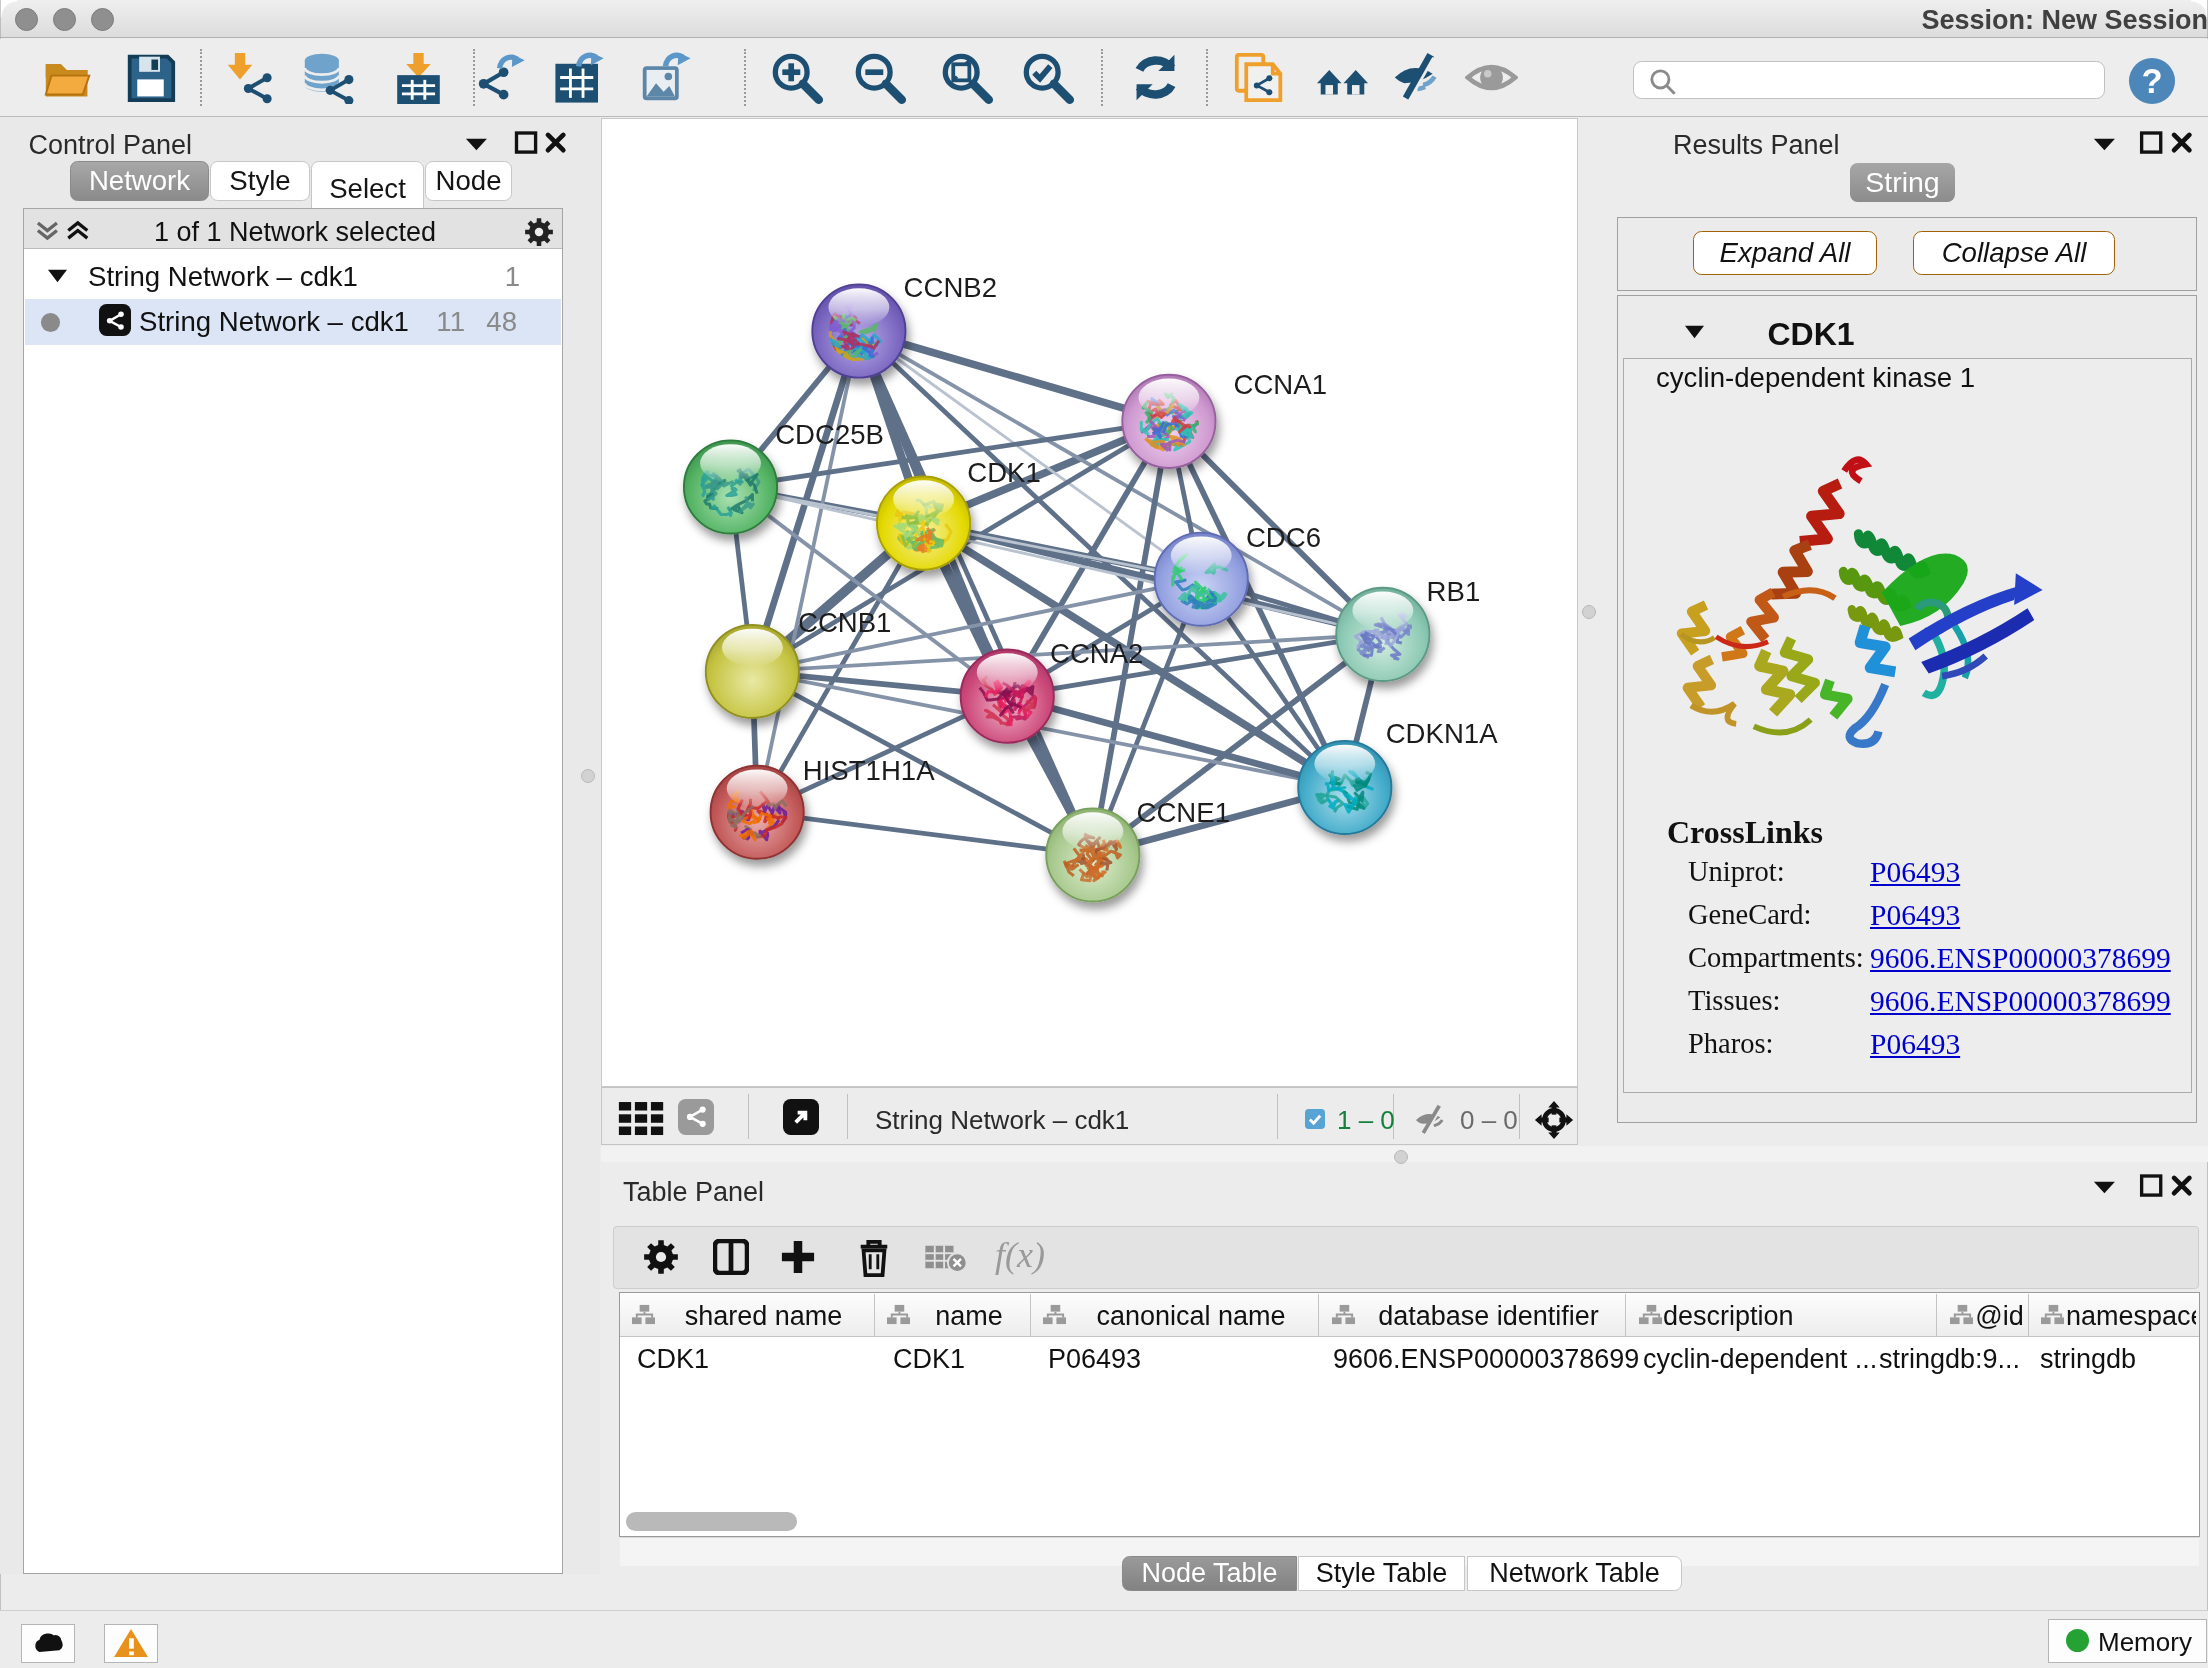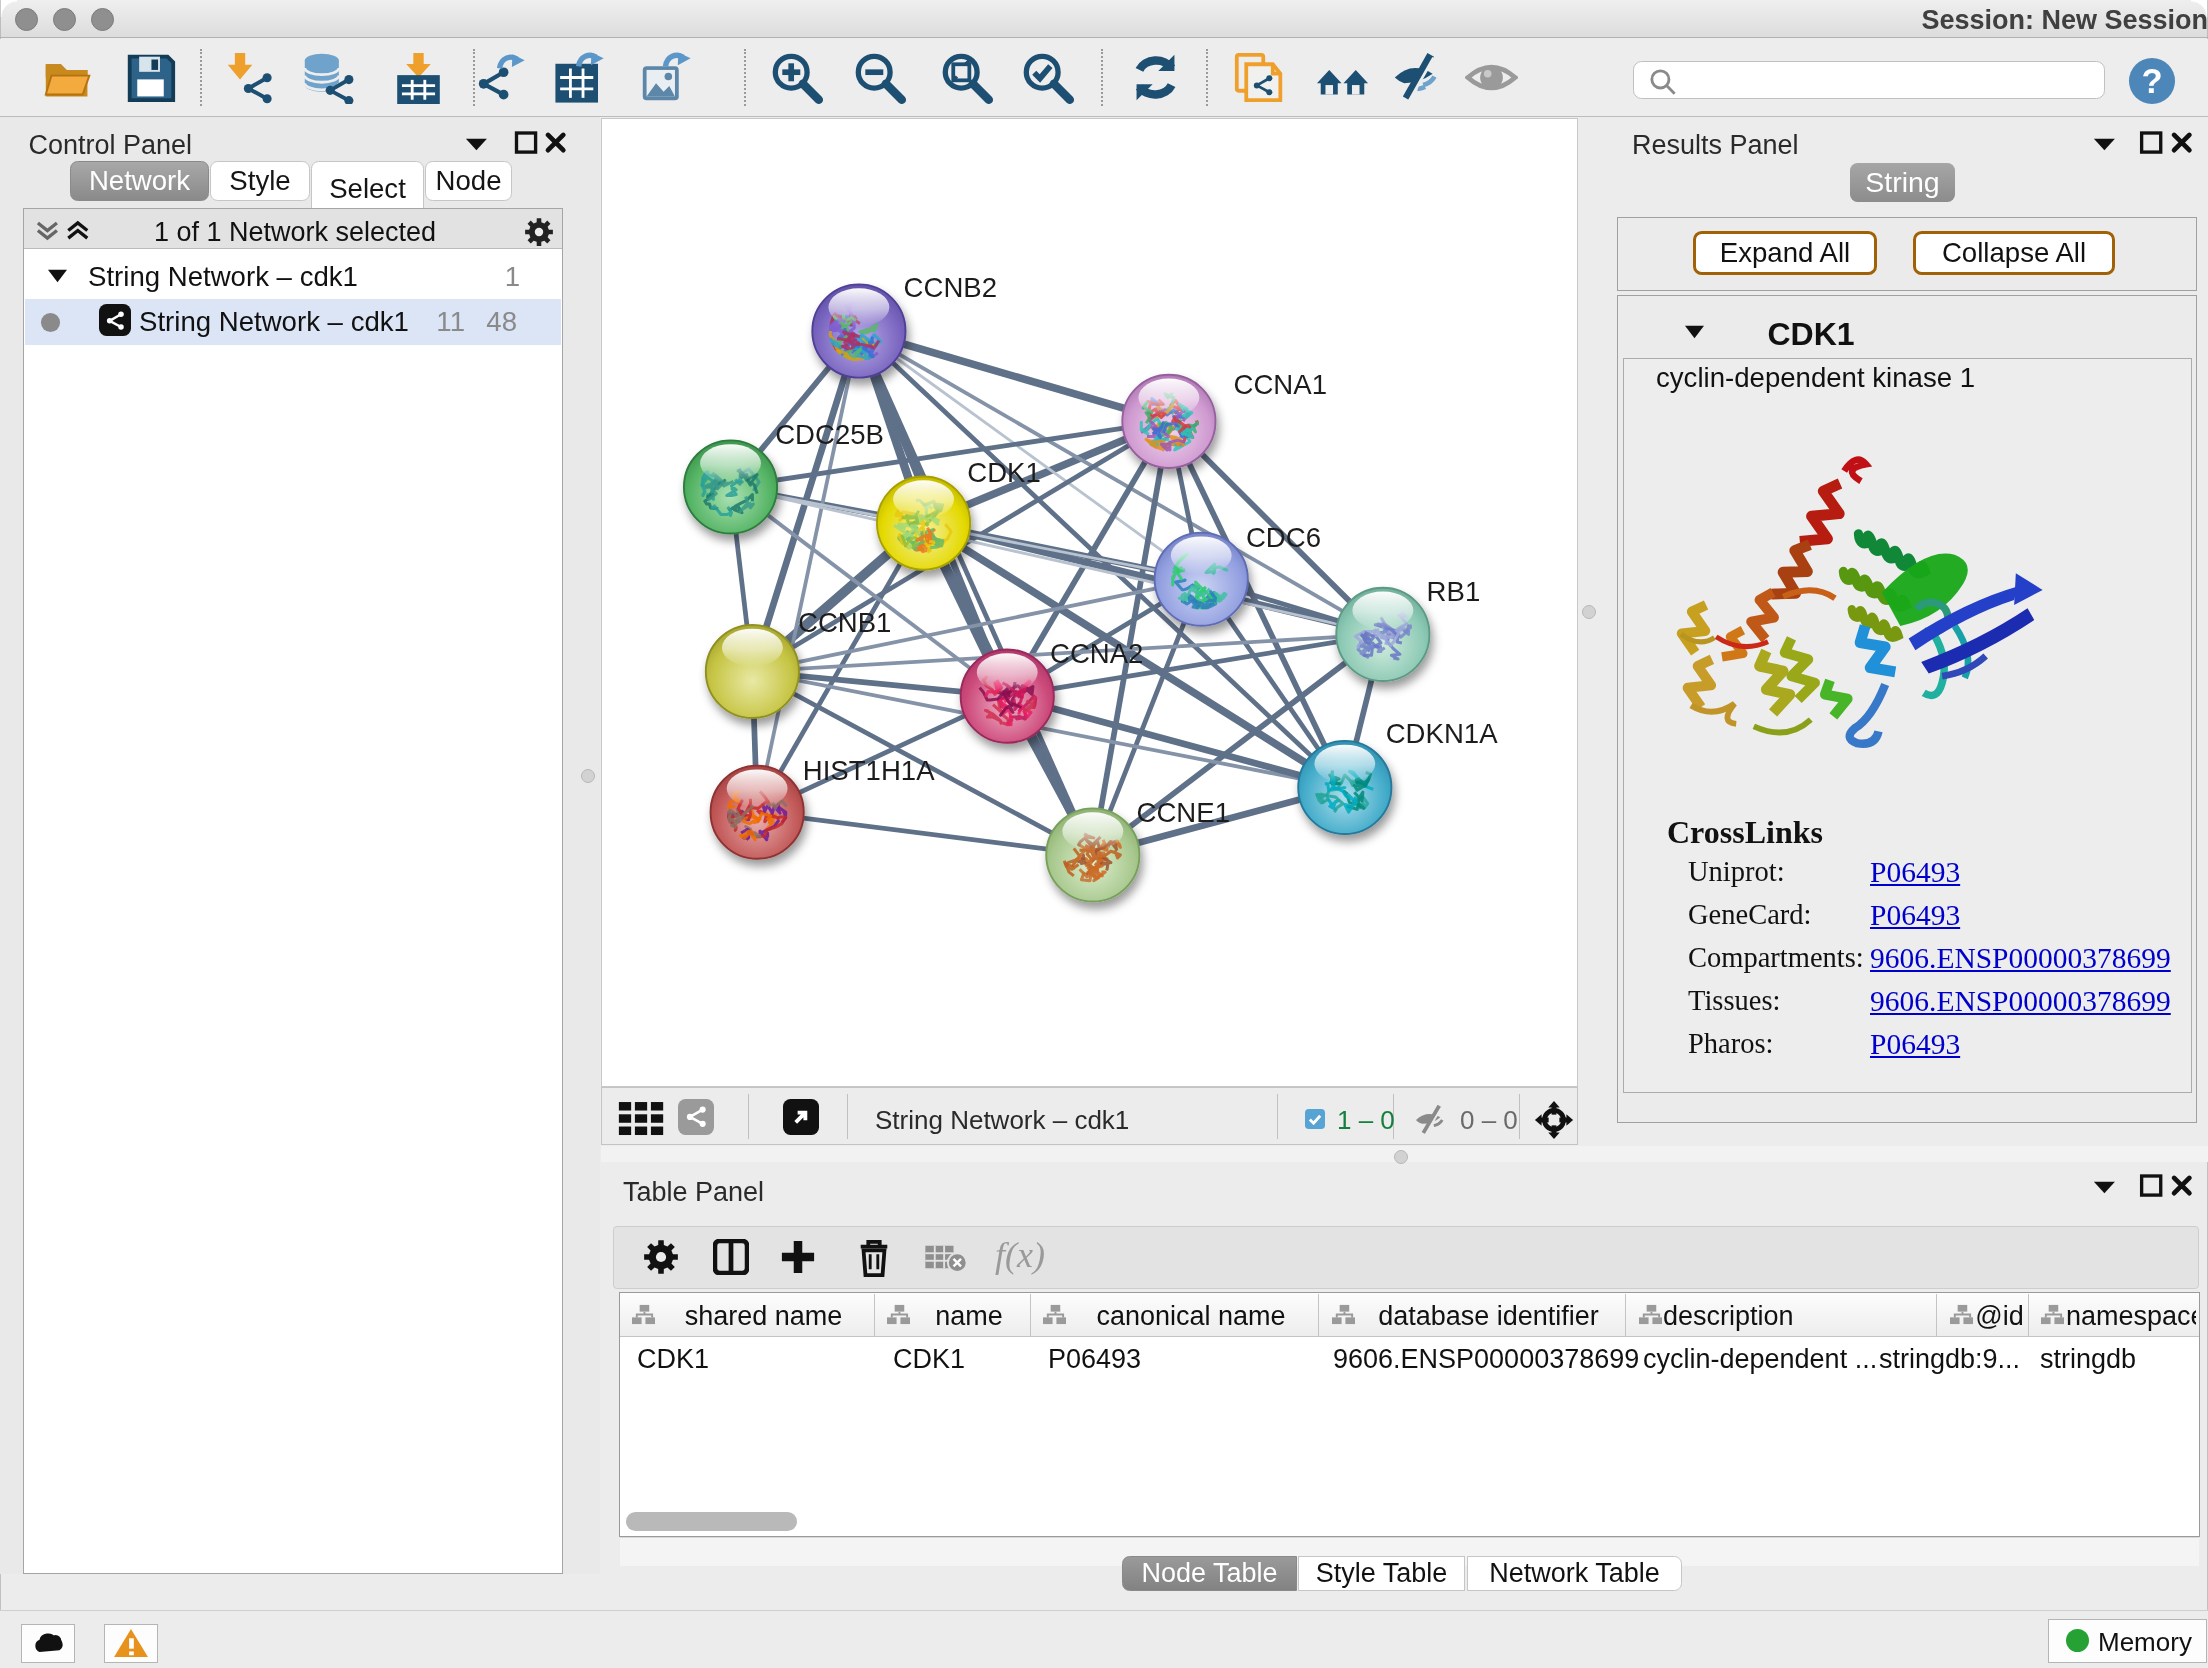--- a/index.html
+++ b/index.html
@@ -5,22 +5,22 @@
   font-family:"Liberation Sans",sans-serif; overflow:hidden; }
 .abs { position:absolute; }
 .titlebar { left:0; top:0; width:2208px; height:38px;
   background:linear-gradient(#efefef,#dcdcdc); border-bottom:1px solid #b2b2b2; }
 .tl { width:23px; height:23px; border-radius:50%; background:#8f8f8f; border:1px solid #7c7c7c; top:7.6px; }
 .title { width:100%; text-align:right; top:4.8px; font-size:27px; font-weight:700; color:#404040; }
 .toolbar { left:0; top:39px; width:2208px; height:78px; background:#ededed; border-bottom:1px solid #bcbcbc; }
 .vsep { top:49px; height:57px; width:0; border-left:2.9px dotted #9a9a9a; position:absolute;}
 .search { left:1633px; top:61px; width:472px; height:38px; border:1.9px solid #c0c0c0; border-radius:8.6px; background:#fff; }
 .panel-title { font-size:27px; color:#2a2a2a; }
-.wbtn { background:#fff; border:3px solid #a16207; border-radius:8.6px; font-size:27.6px; color:#111;
-  display:flex; align-items:center; justify-content:center; }
+.wbtn { background:#fff; border:1px solid #a16207; border-radius:8.6px; font-size:27.6px; color:#111;
+  display:flex; align-items:center; justify-content:center;font-style:italic; }
 .tab-sel { background:linear-gradient(#a8a8a8,#8a8a8a); color:#fff; border:1px solid #8a8a8a;}
 .tab-un  { background:#fff; color:#151515; border:1px solid #c6c6c6; }
 a.lk { color:#0000cc; text-decoration:underline; }
 </style></head><body>
 <div class="abs titlebar"></div>
 <div class="abs" style="left:0;top:0;width:17px;height:17px;background:radial-gradient(circle at 17px 17px, rgba(0,0,0,0) 15px, #fff 16px)"></div>
 <div class="abs" style="right:0;top:0;width:17px;height:17px;background:radial-gradient(circle at 0px 17px, rgba(0,0,0,0) 15px, #fff 16px)"></div>
 <div class="abs" style="left:0;top:0;width:1px;height:1668px;background:#a5a5a5;opacity:.6"></div>
 <div class="abs" style="right:0;top:0;width:1px;height:1668px;background:#a5a5a5;opacity:.6"></div>
 <div class="abs tl" style="left:15px"></div>
@@ -648,21 +648,21 @@
       <line x1="22" y1="6" x2="22" y2="16.4"></line>
       <line x1="22" y1="27.6" x2="22" y2="38"></line>
     </g>
     <path d="M2,22 l7,-6 v12 z M42,22 l-7,-6 v12 z M22,2 l-6,7 h12 z M22,42 l-6,-7 h12 z" fill="#111"></path>
   </svg>
 <div class="abs" style="left:601px;top:1146px;width:1607px;height:16px;background:#f2f2f2"></div>
 <div class="abs" style="left:1394px;top:1150px;width:14.3px;height:14.3px;border-radius:50%;background:#d2d2d2;border:1px solid #b8b8b8"></div>
 <div class="abs" style="left:581px;top:769px;width:14.3px;height:14.3px;border-radius:50%;background:#d2d2d2;border:1px solid #b8b8b8"></div>
 <div class="abs" style="left:1582px;top:605px;width:14.3px;height:14.3px;border-radius:50%;background:#d2d2d2;border:1px solid #b8b8b8"></div>
 <div class="abs" style="left:1598px;top:117px;width:611px;height:1029px;background:#ececec"></div>
-<div class="abs panel-title" style="left:1632px;top:130px">Results Panel</div>
+<div class="abs panel-title" style="left:1673px;top:130px">Results Panel</div>
 <svg style="position:absolute;left:2092px;top:131px" width="105" height="25" viewBox="0 0 110 26">
     <path d="M2,8 l22,0 l-11,12 z" fill="#111"></path>
     <rect x="52" y="2" width="20" height="20" fill="none" stroke="#111" stroke-width="3.5"></rect>
     <path d="M86,4 l16,16 m0,-16 l-16,16" stroke="#111" stroke-width="5" stroke-linecap="round"></path>
   </svg>
 <div class="abs" style="left:1850px;top:163px;width:105px;height:39px;background:linear-gradient(#a6a6a6,#8c8c8c);border-radius:7.6px;color:#fff;font-size:28.5px;display:flex;align-items:center;justify-content:center">String</div>
 <div class="abs" style="left:1617px;top:217px;width:580px;height:74px;border:1.9px solid #a0a0a0;background:#ebebeb"></div>
 <div class="abs wbtn" style="left:1693px;top:231px;width:184px;height:44px">Expand All</div>
 <div class="abs wbtn" style="left:1913px;top:231px;width:202px;height:44px">Collapse All</div>
 <div class="abs" style="left:1617px;top:295px;width:580px;height:828px;border:1.9px solid #a0a0a0;background:#ebebeb"></div>

